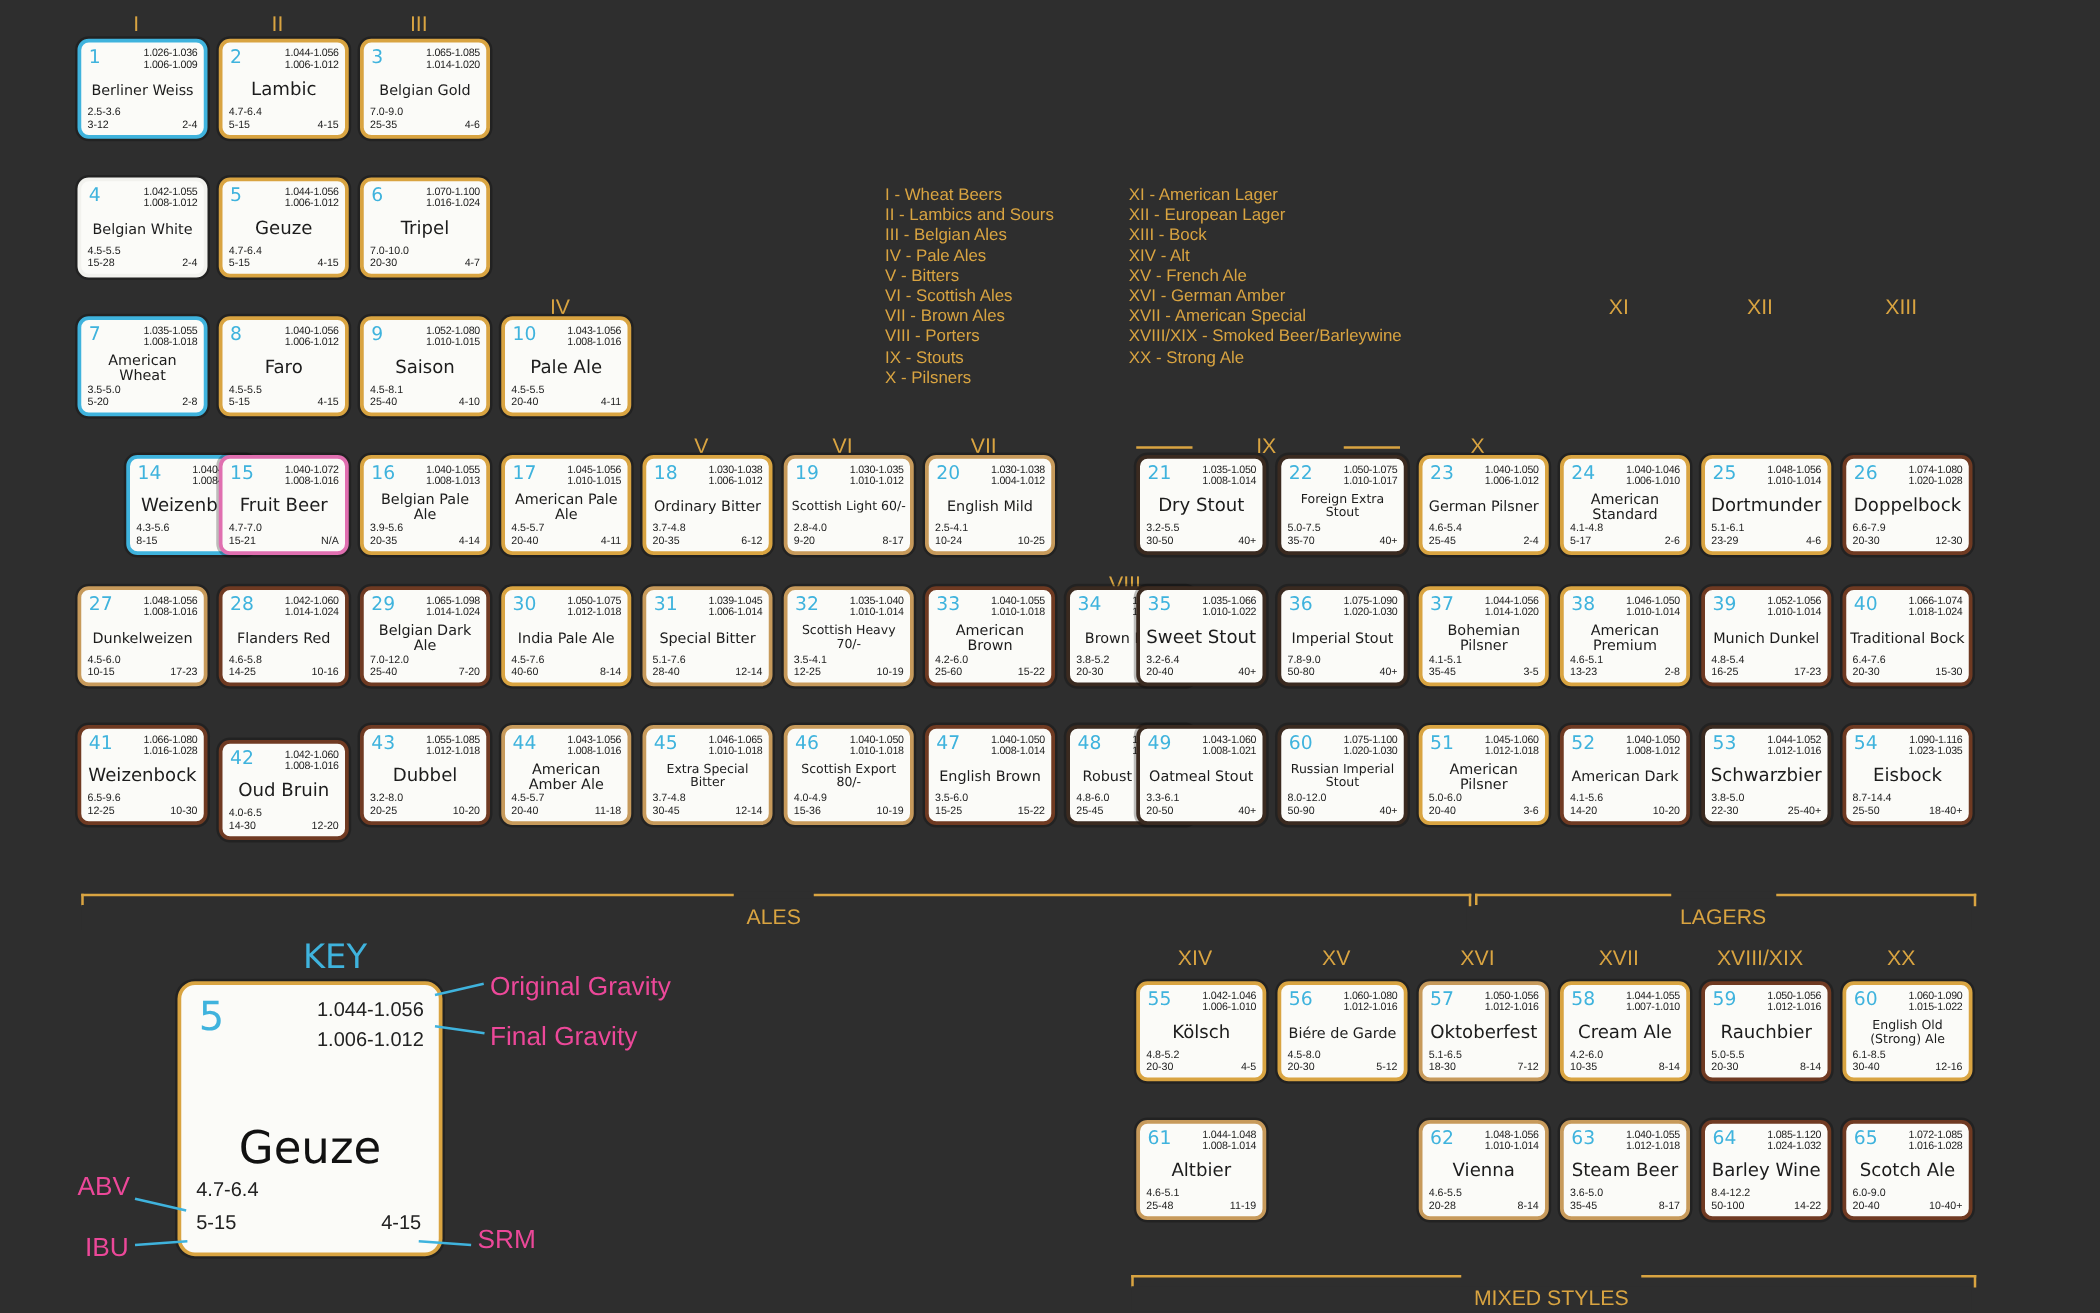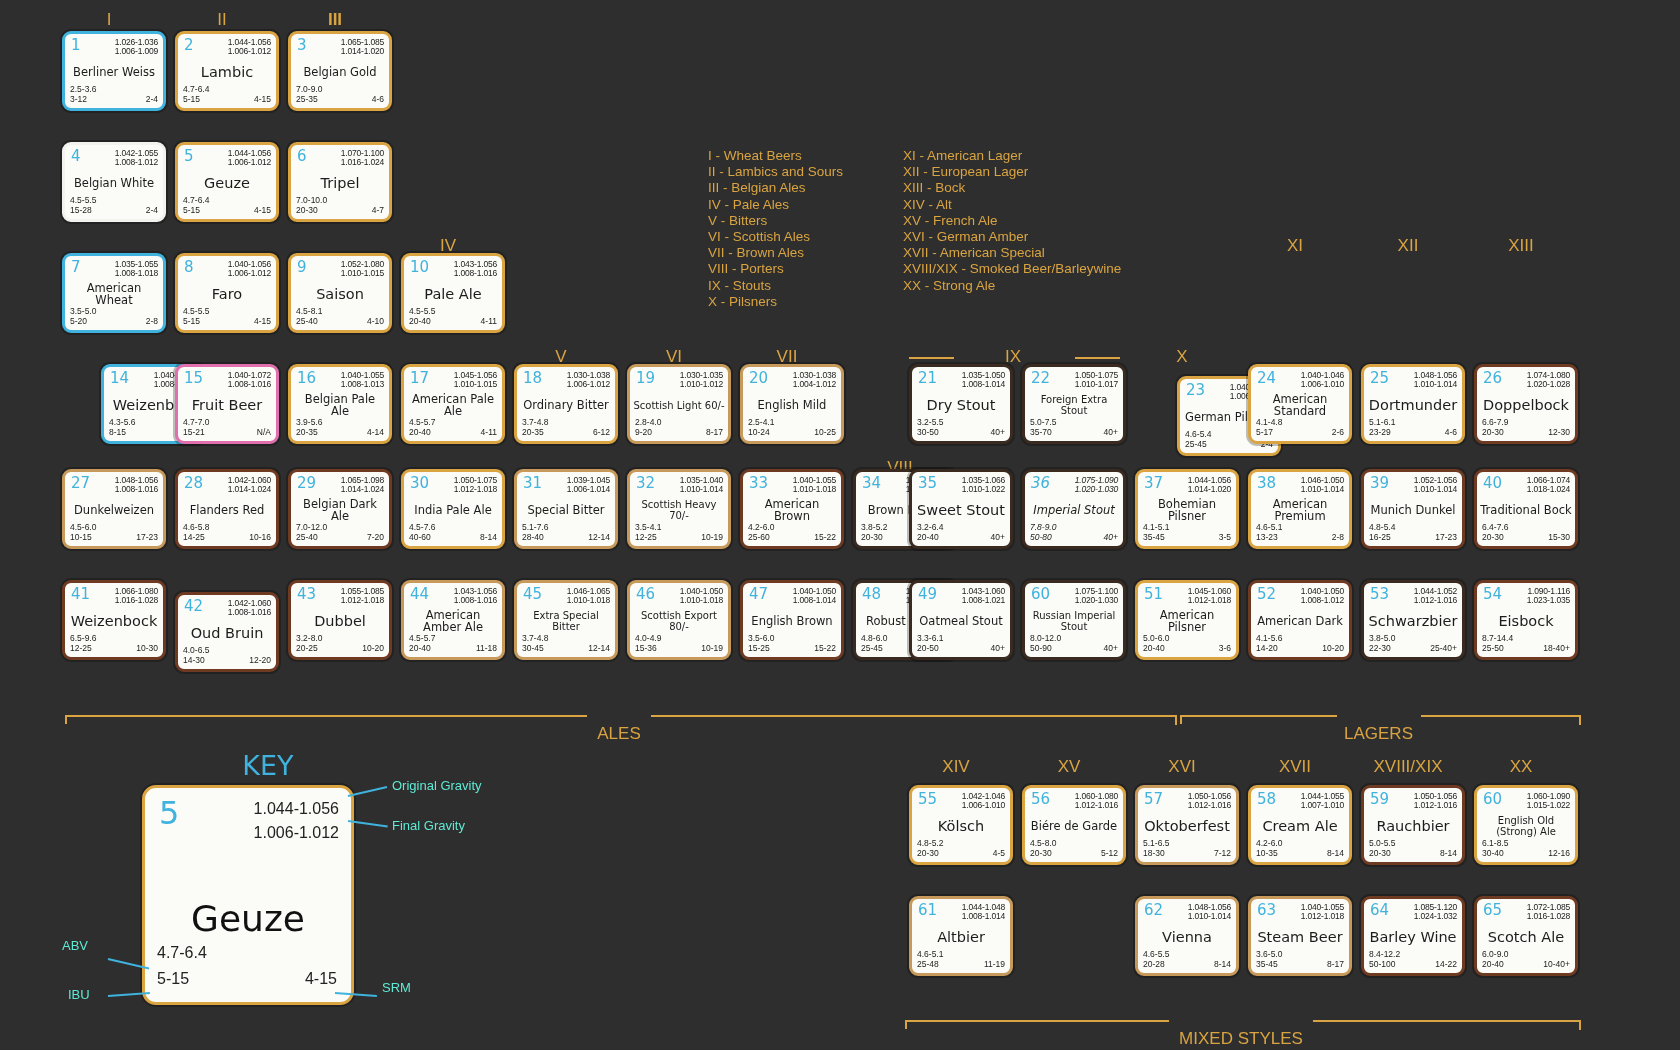--- a/index.html
+++ b/index.html
@@ -81,21 +81,21 @@
     background:#fbfbf8;border:3px solid #d9a441;border-radius:14px;box-sizing:border-box;
     box-shadow:0 0 0 2px rgba(0,0,0,.25);
   }
   #keybox .knum{position:absolute;left:14px;top:6px;color:#3fb3dd;font-size:32px;font-family:"DejaVu Sans", sans-serif;}
   #keybox .kog{position:absolute;right:12px;top:12px;color:#222;font-size:16px;}
   #keybox .kfg{position:absolute;right:12px;top:36px;color:#222;font-size:16px;}
   #keybox .kname{position:absolute;left:0;right:0;top:110px;text-align:center;color:#111;font-size:36px;font-family:"DejaVu Sans", sans-serif;}
   #keybox .kabv{position:absolute;left:12px;bottom:40px;color:#222;font-size:16px;}
   #keybox .kibu{position:absolute;left:12px;bottom:14px;color:#222;font-size:16px;}
   #keybox .ksrm{position:absolute;right:14px;bottom:14px;color:#222;font-size:16px;}
-  .keytag{position:absolute;color:#5eead4;font-size:13px;white-space:nowrap;}
+  .keytag{position:absolute;color:#ec4899;font-size:21px;white-space:nowrap;}
   .keyline{position:absolute;background:#3fb3dd;height:2px;}
 </style>
 </head>
 <body>
 
 <div class="stage">
 
 
   <div class="legend" id="legend-a">
       <div>I - Wheat Beers</div>
@@ -117,21 +117,21 @@
       <div>XV - French Ale</div>
       <div>XVI - German Amber</div>
       <div>XVII - American Special</div>
       <div>XVIII/XIX - Smoked Beer/Barleywine</div>
       <div>XX - Strong Ale</div>
     </div>
 
   <div id="groups">
       <div class="grouplabel" style="left: 49px; top: 10px;">I</div>
       <div class="grouplabel" style="left: 162px; top: 10px;">II</div>
-      <div class="grouplabel" style="left: 275px; top: 10px; font-weight: bold;">III</div>
+      <div class="grouplabel" style="left: 275px; top: 10px;">III</div>
       <div class="grouplabel" style="left: 388px; top: 236px;">IV</div>
       <div class="grouplabel" style="left: 501px; top: 347px;">V</div>
       <div class="grouplabel" style="left: 614px; top: 347px;">VI</div>
       <div class="grouplabel" style="left: 727px; top: 347px;">VII</div>
       <div class="grouplabel" style="left: 840px; top: 458px;">VIII</div>
       <div class="grouplabel" style="left: 953px; top: 347px;">IX</div>
       <div class="grouplabel" style="left: 1122px; top: 347px;">X</div>
       <div class="grouplabel" style="left: 1235px; top: 236px;">XI</div>
       <div class="grouplabel" style="left: 1348px; top: 236px;">XII</div>
       <div class="grouplabel" style="left: 1461px; top: 236px;">XIII</div>
@@ -309,21 +309,21 @@
       </div>
       <div class="el c-dark" style="left: 1022px; top: 364px;">
         <div class="num">22</div>
         <div class="og">1.050-1.075</div>
         <div class="fg">1.010-1.017</div>
         <div class="name xs">Foreign Extra Stout</div>
         <div class="abv">5.0-7.5</div>
         <div class="ibu">35-70</div>
         <div class="srm">40+</div>
       </div>
-      <div class="el c-gold" style="left: 1135px; top: 376px; margin-left: 42px;">
+      <div class="el c-gold" style="left: 1135px; top: 364px;">
         <div class="num">23</div>
         <div class="og">1.040-1.050</div>
         <div class="fg">1.006-1.012</div>
         <div class="name sm">German Pilsner</div>
         <div class="abv">4.6-5.4</div>
         <div class="ibu">25-45</div>
         <div class="srm">2-4</div>
       </div>
       <div class="el c-gold" style="left: 1248px; top: 364px;">
         <div class="num">24</div>
@@ -426,21 +426,21 @@
       </div>
       <div class="el c-dark" style="left: 909px; top: 469px;">
         <div class="num">35</div>
         <div class="og">1.035-1.066</div>
         <div class="fg">1.010-1.022</div>
         <div class="name">Sweet Stout</div>
         <div class="abv">3.2-6.4</div>
         <div class="ibu">20-40</div>
         <div class="srm">40+</div>
       </div>
-      <div class="el c-dark" style="left: 1022px; top: 469px; font-style: italic;">
+      <div class="el c-dark" style="left: 1022px; top: 469px;">
         <div class="num">36</div>
         <div class="og">1.075-1.090</div>
         <div class="fg">1.020-1.030</div>
         <div class="name sm">Imperial Stout</div>
         <div class="abv">7.8-9.0</div>
         <div class="ibu">50-80</div>
         <div class="srm">40+</div>
       </div>
       <div class="el c-gold" style="left: 1135px; top: 469px;">
         <div class="num">37</div>

